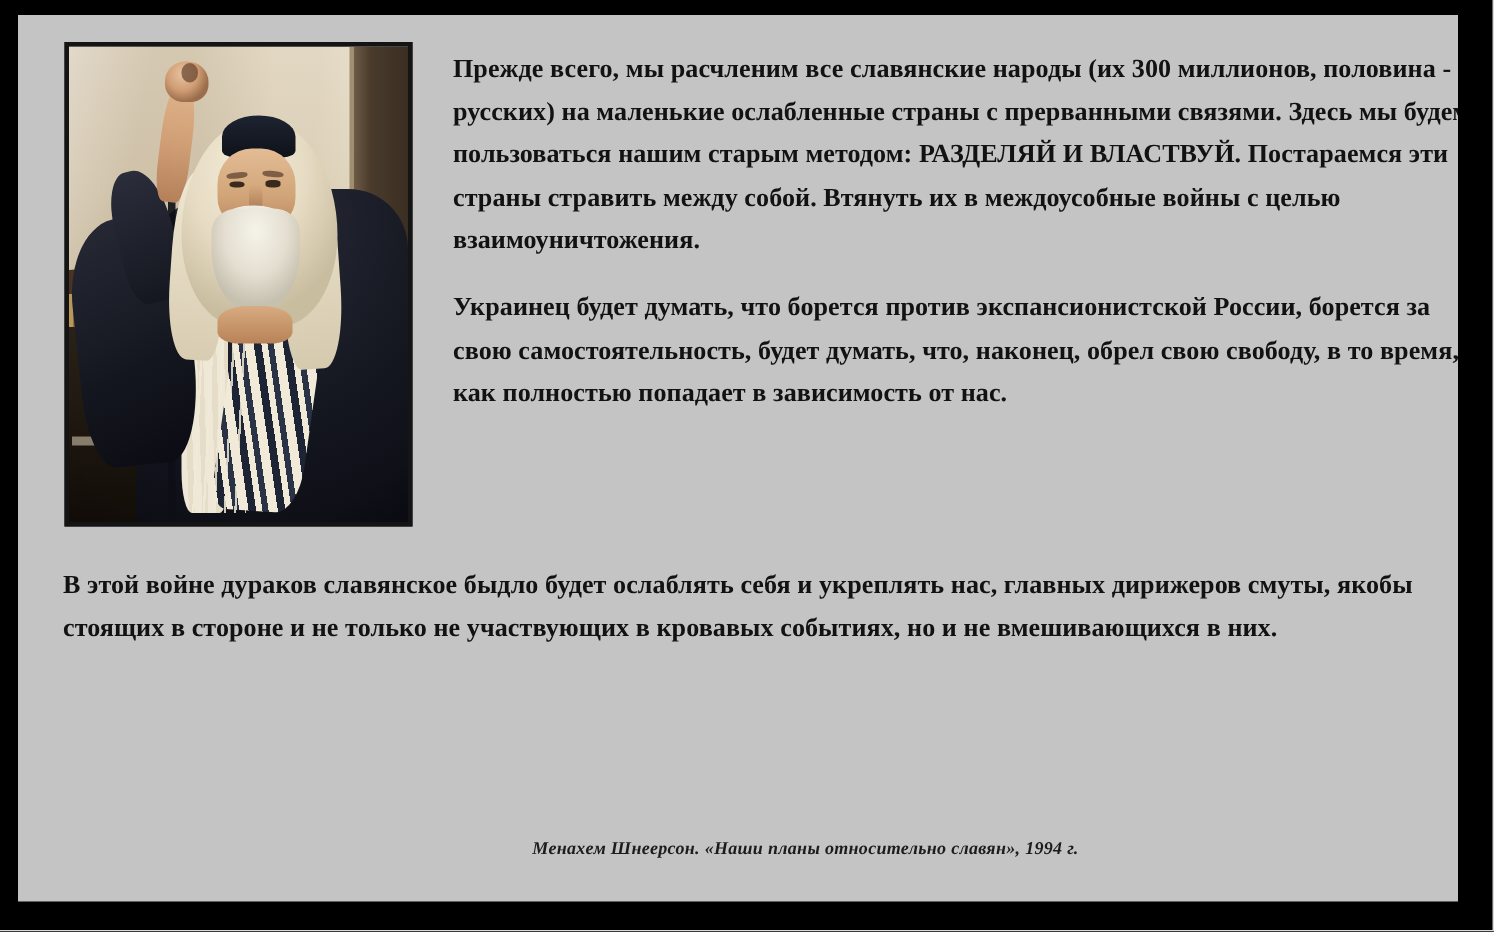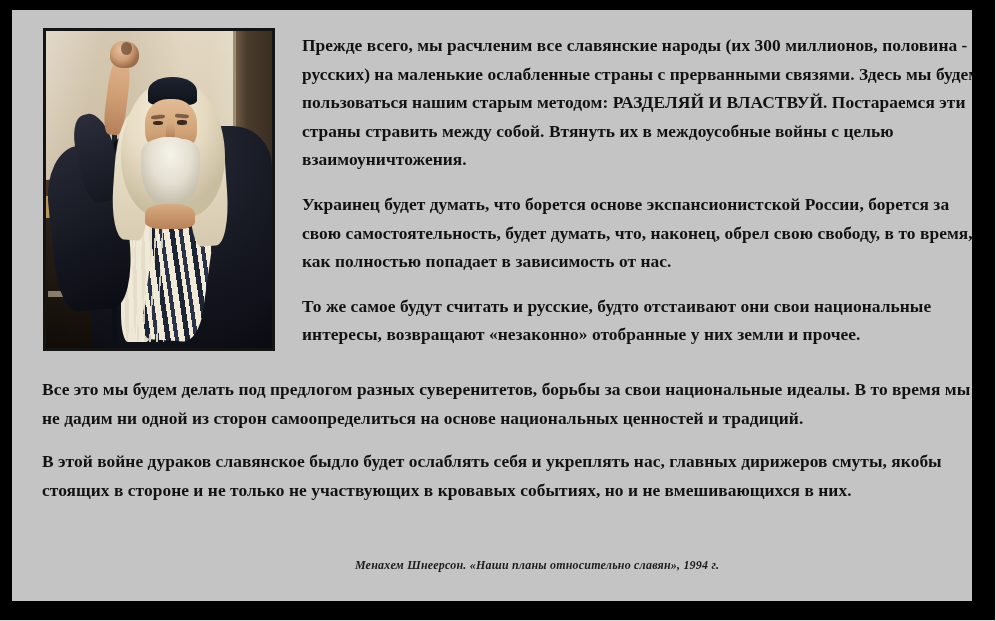--- a/index.html
+++ b/index.html
@@ -424,26 +424,24 @@
         <div class="ph-mustache"></div>
         <div class="ph-beard"></div>
         <div class="ph-hands"></div>
 
         <div class="ph-vignette"></div>
       </div>
     </div>
 
     <div id="text-col-right">
       <p class="para">Прежде всего, мы расчленим все славянские народы (их 300 миллионов, половина - русских) на маленькие ослабленные страны с прерванными связями. Здесь мы будем пользоваться нашим старым методом: РАЗДЕЛЯЙ И ВЛАСТВУЙ. Постараемся эти страны стравить между собой. Втянуть их в междоусобные войны с целью взаимоуничтожения.</p>
-      <p class="para">Украинец будет думать, что борется основе экспансионистской России, борется за свою самостоятельность, будет думать, что, наконец, обрел свою свободу, в то время, как полностью попадает в зависимость от нас.</p>
-      <p class="para">То же самое будут считать и русские, будто отстаивают они свои национальные интересы, возвращают «незаконно» отобранные у них земли и прочее.</p>
+      <p class="para">Украинец будет думать, что борется против экспансионистской России, борется за свою самостоятельность, будет думать, что, наконец, обрел свою свободу, в то время, как полностью попадает в зависимость от нас.</p>
     </div>
 
     <div id="text-full">
-      <p class="para tight">Все это мы будем делать под предлогом разных суверенитетов, борьбы за свои национальные идеалы. В то время мы не дадим ни одной из сторон самоопределиться на основе национальных ценностей и традиций.</p>
       <p class="para tight">В этой войне дураков славянское быдло будет ослаблять себя и укреплять нас, главных дирижеров смуты, якобы стоящих в стороне и не только не участвующих в кровавых событиях, но и не вмешивающихся в них.</p>
     </div>
 
     <div id="attribution">
       <span class="attr-inner">Менахем Шнеерсон. «Наши планы относительно славян», 1994 г.</span>
     </div>
 
   </div>
 
   <div class="hairline-right"></div>

